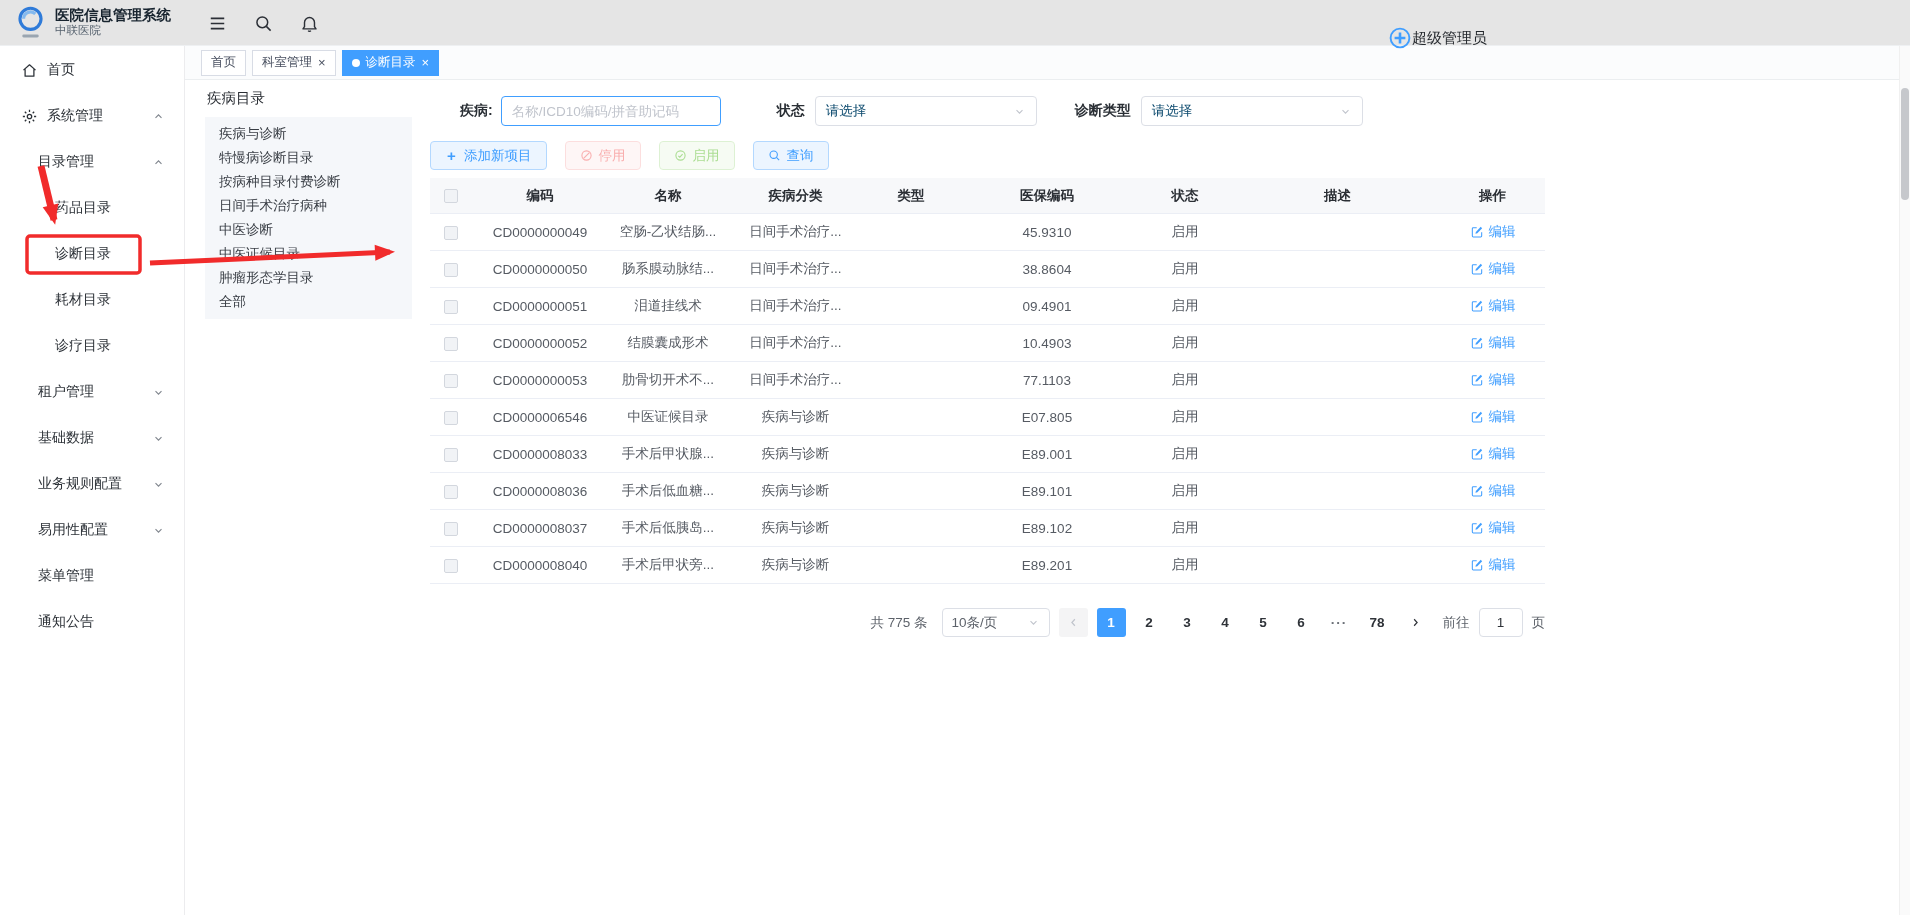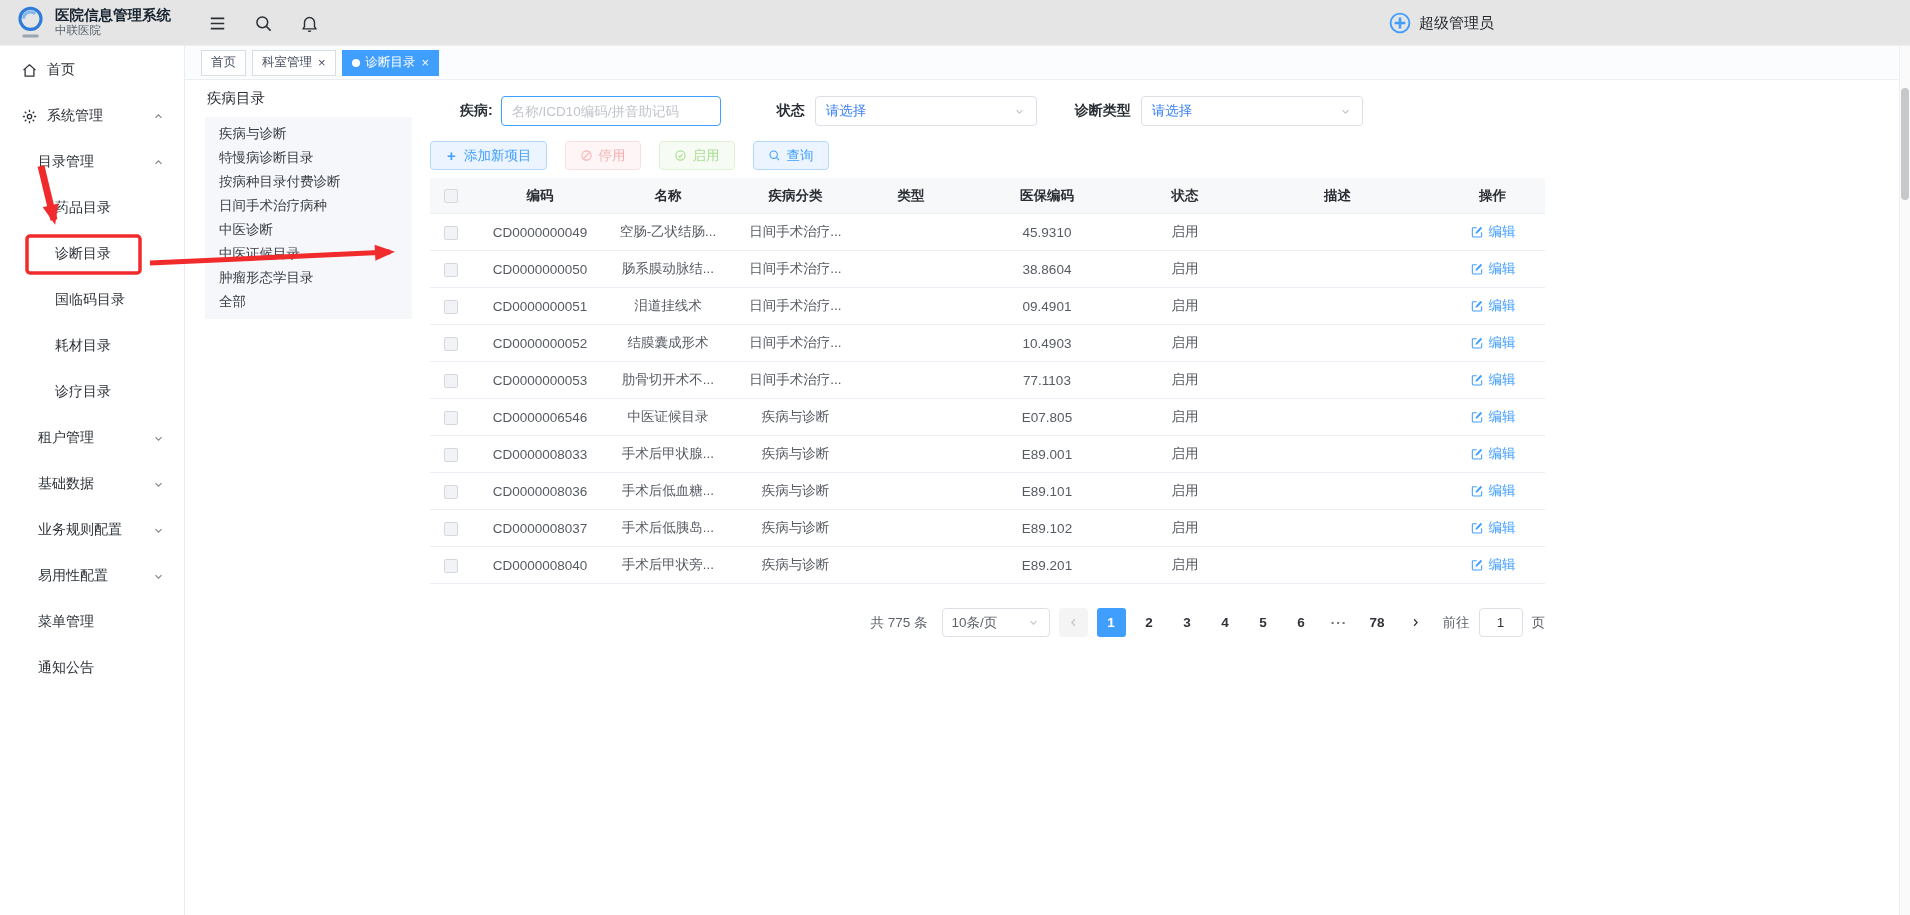--- a/index.html
+++ b/index.html
@@ -14,21 +14,21 @@
   .topbar{position:absolute;left:0;top:0;width:1910px;height:46px;background:#e5e5e5;border-bottom:1px solid #eef0f2;z-index:5;}
   .logo-block{position:absolute;left:14px;top:5px;display:flex;align-items:center;gap:8px;width:175px;}
   .logo-icon{width:33px;height:35px;display:inline-flex;flex-shrink:0;}
   .logo-icon svg{width:100%;height:100%;}
   .logo-text{display:flex;flex-direction:column;line-height:1.2;}
   .logo-title{font-size:14.5px;font-weight:700;color:#18242f;white-space:nowrap;}
   .logo-sub{font-size:11.5px;color:#55616d;}
   .topbar-icons{position:absolute;left:208px;top:0;height:46px;display:flex;align-items:center;gap:27px;color:#2b2f36;}
   .tb-icon{width:19px;height:19px;display:inline-flex;cursor:pointer;}
   .tb-icon svg{width:100%;height:100%;}
-  .user-block{position:absolute;left:1388px;top:0;height:46px;display:flex;align-items:center;gap:7px;font-size:15px;color:#25292e;cursor:pointer;}
+  .user-block{position:absolute;left:1388px;top:15px;height:46px;display:flex;align-items:center;gap:0;font-size:15px;color:#25292e;cursor:pointer;}
   .user-icon{width:24px;height:24px;display:inline-flex;}
   .user-icon svg{width:100%;height:100%;}
 
   
   .sidebar{position:absolute;left:0;top:46px;width:185px;bottom:0;background:#fff;border-right:1px solid #ececee;padding-top:1px;overflow:hidden;z-index:4;}
   .menu-item{display:flex;align-items:center;height:46px;cursor:pointer;color:#2d3238;position:relative;font-size:14px;white-space:nowrap;}
   .menu-item.lvl0{padding-left:21px;}
   .menu-item.lvl1{padding-left:38px;}
   .menu-item.lvl2{padding-left:55px;}
   .mi-icon{width:17px;height:17px;margin-right:9px;display:inline-flex;color:#2d3238;flex-shrink:0;}
@@ -50,21 +50,21 @@
   .catalog-title{font-size:14.5px;color:#2b2f35;padding:4px 2px 9px 2px;}
   .catalog-list{list-style:none;background:#f5f7fa;padding:5px 0;}
   .catalog-item{line-height:24px;padding:0 14px;font-size:13.5px;color:#383d44;cursor:pointer;white-space:nowrap;}
 
   .work{position:absolute;left:245px;top:6px;width:1118px;}
   .filter-row{display:flex;align-items:center;height:32px;margin-top:8px;padding-left:30px;}
   .f-label{font-size:14px;color:#2b3036;font-weight:600;white-space:nowrap;}
   .f-input{width:220px;height:30px;border:1px solid #409eff;border-radius:4px;margin-left:8px;padding:0 10px;font-size:13.5px;color:#303133;outline:none;font-family:inherit;}
   .f-input::placeholder{color:#c0c4cc;}
   .f-select{width:222px;height:30px;border:1px solid #dcdfe6;border-radius:4px;display:flex;align-items:center;justify-content:space-between;padding:0 10px;background:#fff;margin-left:10px;cursor:pointer;}
-  .sel-placeholder{font-size:13.5px;color:#3b82f6;}
+  .sel-placeholder{font-size:13.5px;color:#0c4a6e;}
   .sel-chevron{width:13px;height:13px;color:#c0c4cc;display:inline-flex;}
   .sel-chevron svg{width:100%;height:100%;}
   .ml58{margin-left:56px;}
   .ml40{margin-left:38px;}
 
   .toolbar{display:flex;align-items:center;margin-top:14px;gap:18px;}
   .btn{height:29px;display:inline-flex;align-items:center;gap:6px;padding:0 14px;border-radius:4px;font-size:13.5px;cursor:pointer;border:1px solid transparent;font-family:inherit;background:none;}
   .btn .bi{display:inline-flex;width:13px;height:13px;align-items:center;justify-content:center;}
   .btn .bi svg{width:13px;height:13px;}
   .btn-add,.btn-query{background:#ecf5ff;border-color:#b3d8ff;color:#409eff;}
@@ -176,23 +176,20 @@
           <svg viewBox="0 0 24 24">
             <polyline points="6.5 14.5 12 9 17.5 14.5" fill="none" stroke="currentColor" stroke-width="2"></polyline>
           </svg>
         </span>
       </div>
       <div class="menu-item lvl2">
         <span class="mi-label">药品目录</span>
       </div>
       <div class="menu-item lvl2">
         <span class="mi-label">诊断目录</span>
-      </div>
-      <div class="menu-item lvl2">
-        <span class="mi-label">国临码目录</span>
       </div>
       <div class="menu-item lvl2">
         <span class="mi-label">耗材目录</span>
       </div>
       <div class="menu-item lvl2">
         <span class="mi-label">诊疗目录</span>
       </div>
       <div class="menu-item lvl1">
         <span class="mi-label">租户管理</span>
         <span class="mi-chevron">

